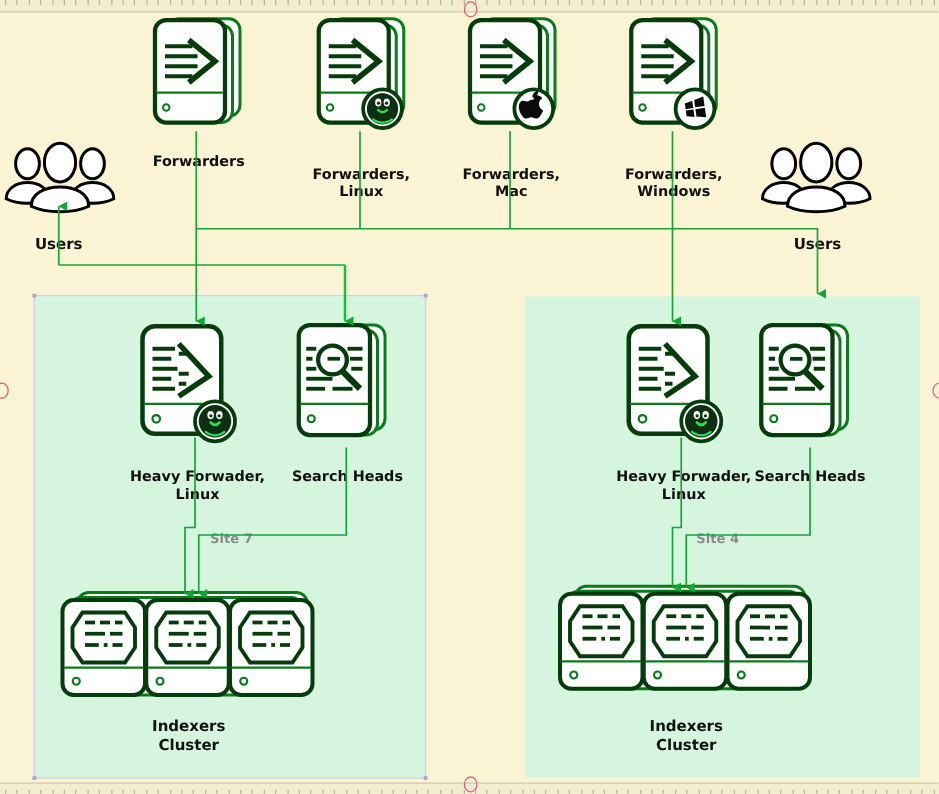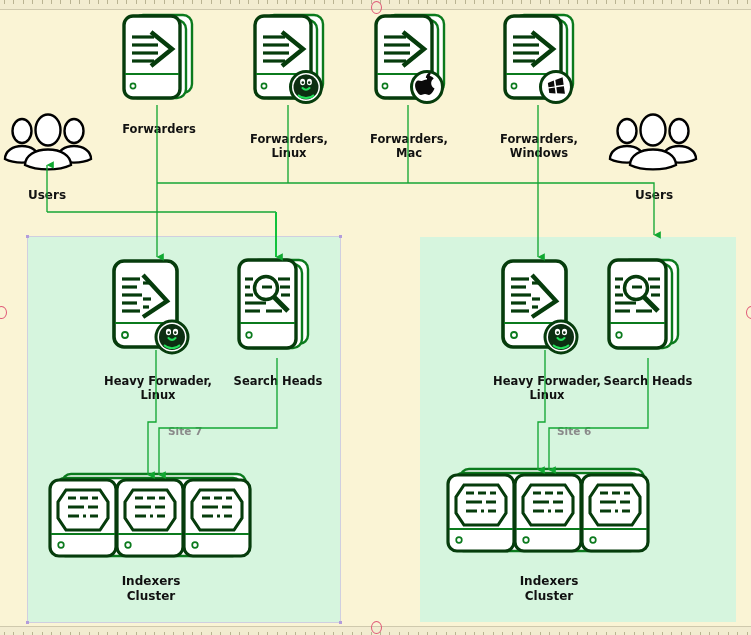--- a/index.html
+++ b/index.html
@@ -632,15 +632,15 @@
             <path d="M22,46 H33"></path>
             <path d="M37,46 H40"></path>
             <path d="M44,46 H52"></path>
           </g>
       </g>
     </svg>
   </div>
   <div class="lbl idx" style="left:486px;top:574px;width:126px;">Indexers
 Cluster</div>
 
-  <div class="lbl site" style="left:557px;top:425px;width:70px;">Site 6</div>
+  <div class="lbl site" style="left:557px;top:425px;width:70px;">Site 4</div>
 
 </div>
 
 </body></html>

